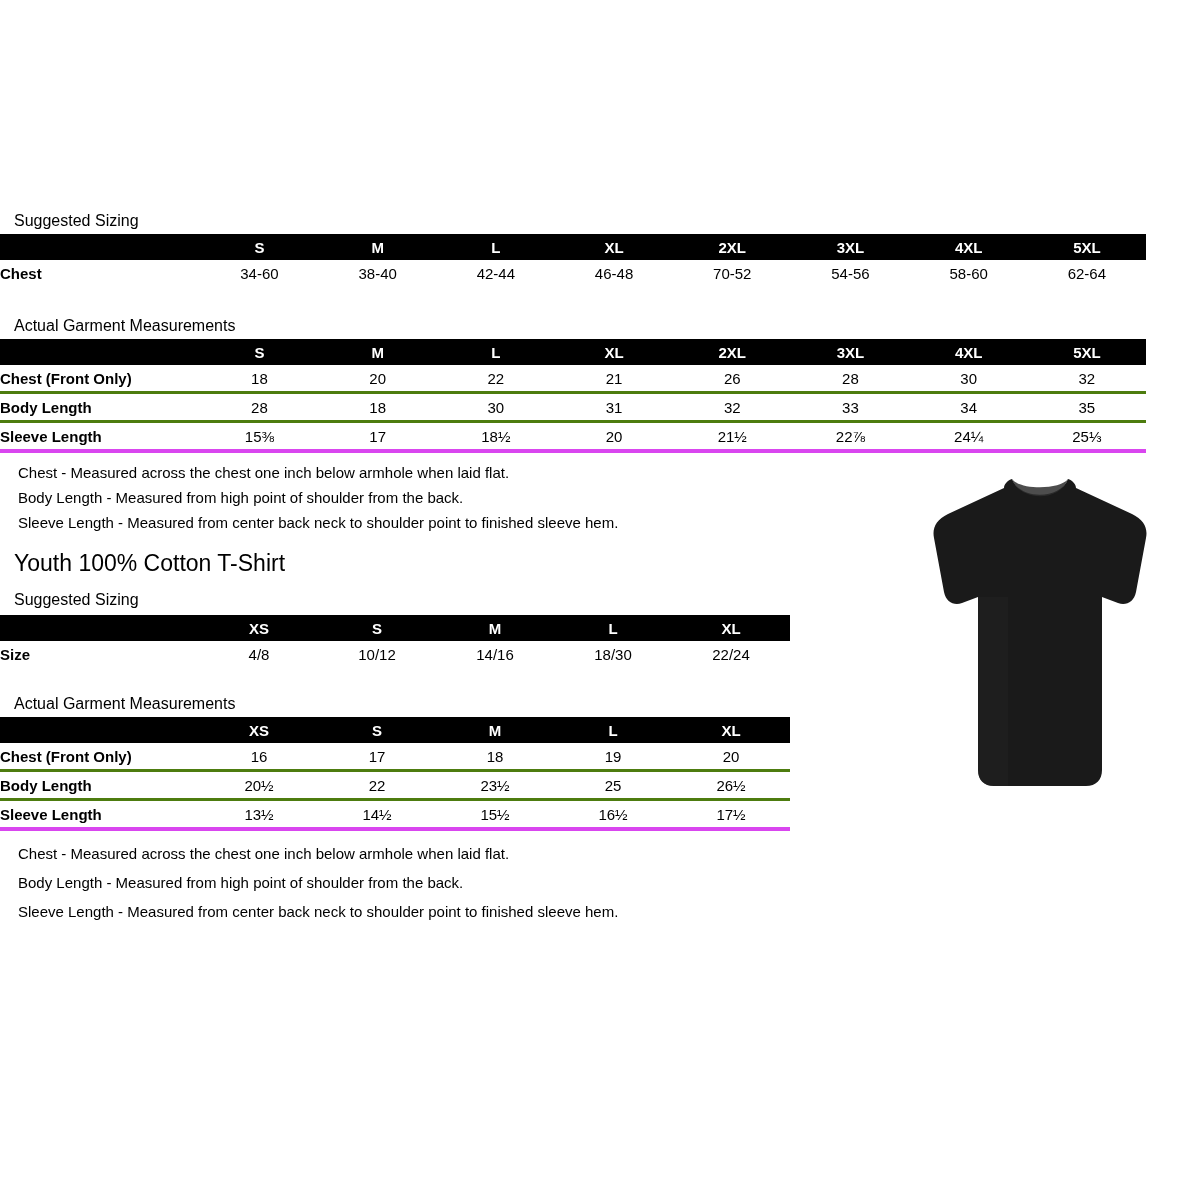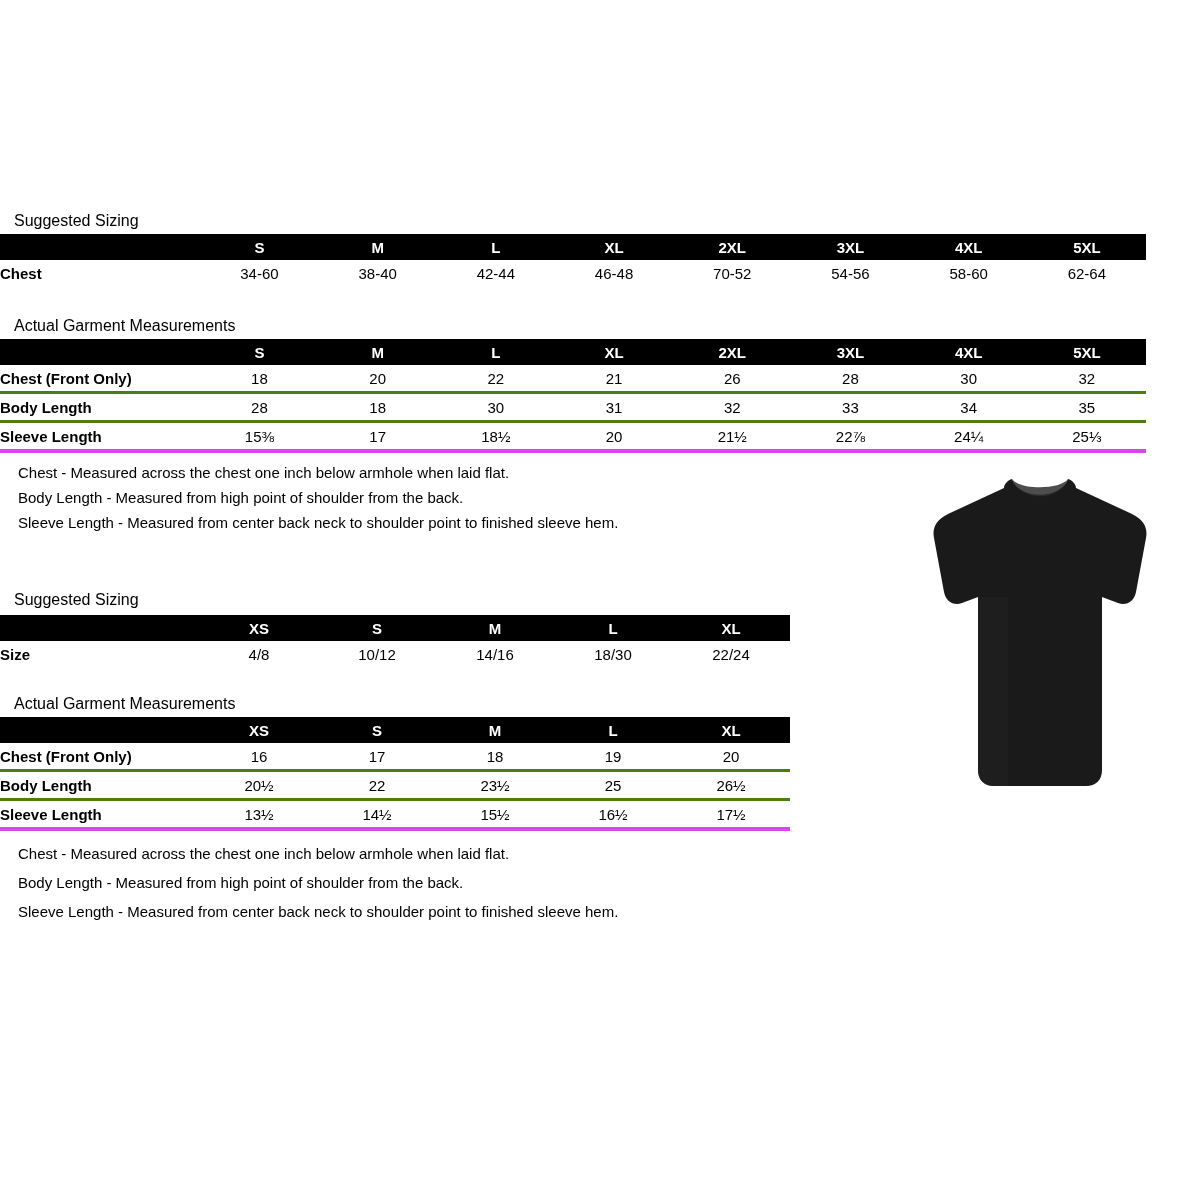--- a/index.html
+++ b/index.html
@@ -243,20 +243,21 @@
         <td>24¼</td>
         <td>25⅓</td>
       </tr>
     </tbody>
   </table>
 
   <div class="note" style="left:18px; top:464px;">Chest - Measured across the chest one inch below armhole when laid flat.</div>
   <div class="note" style="left:18px; top:489px;">Body Length - Measured from high point of shoulder from the back.</div>
   <div class="note" style="left:18px; top:514px;">Sleeve Length - Measured from center back neck to shoulder point to finished sleeve hem.</div>
 
+  <div class="section-title" style="left:14px; top:550px;">Youth 100% Cotton T-Shirt</div>
 
   <div class="subhead" style="left:14px; top:591px;">Suggested Sizing</div>
 
   <table class="sz" id="youth-suggested" style="left:0px; top:615px; width:790px;">
     <colgroup>
       <col style="width:200px">
       <col style="width:118px">
         <col style="width:118px">
         <col style="width:118px">
         <col style="width:118px">

